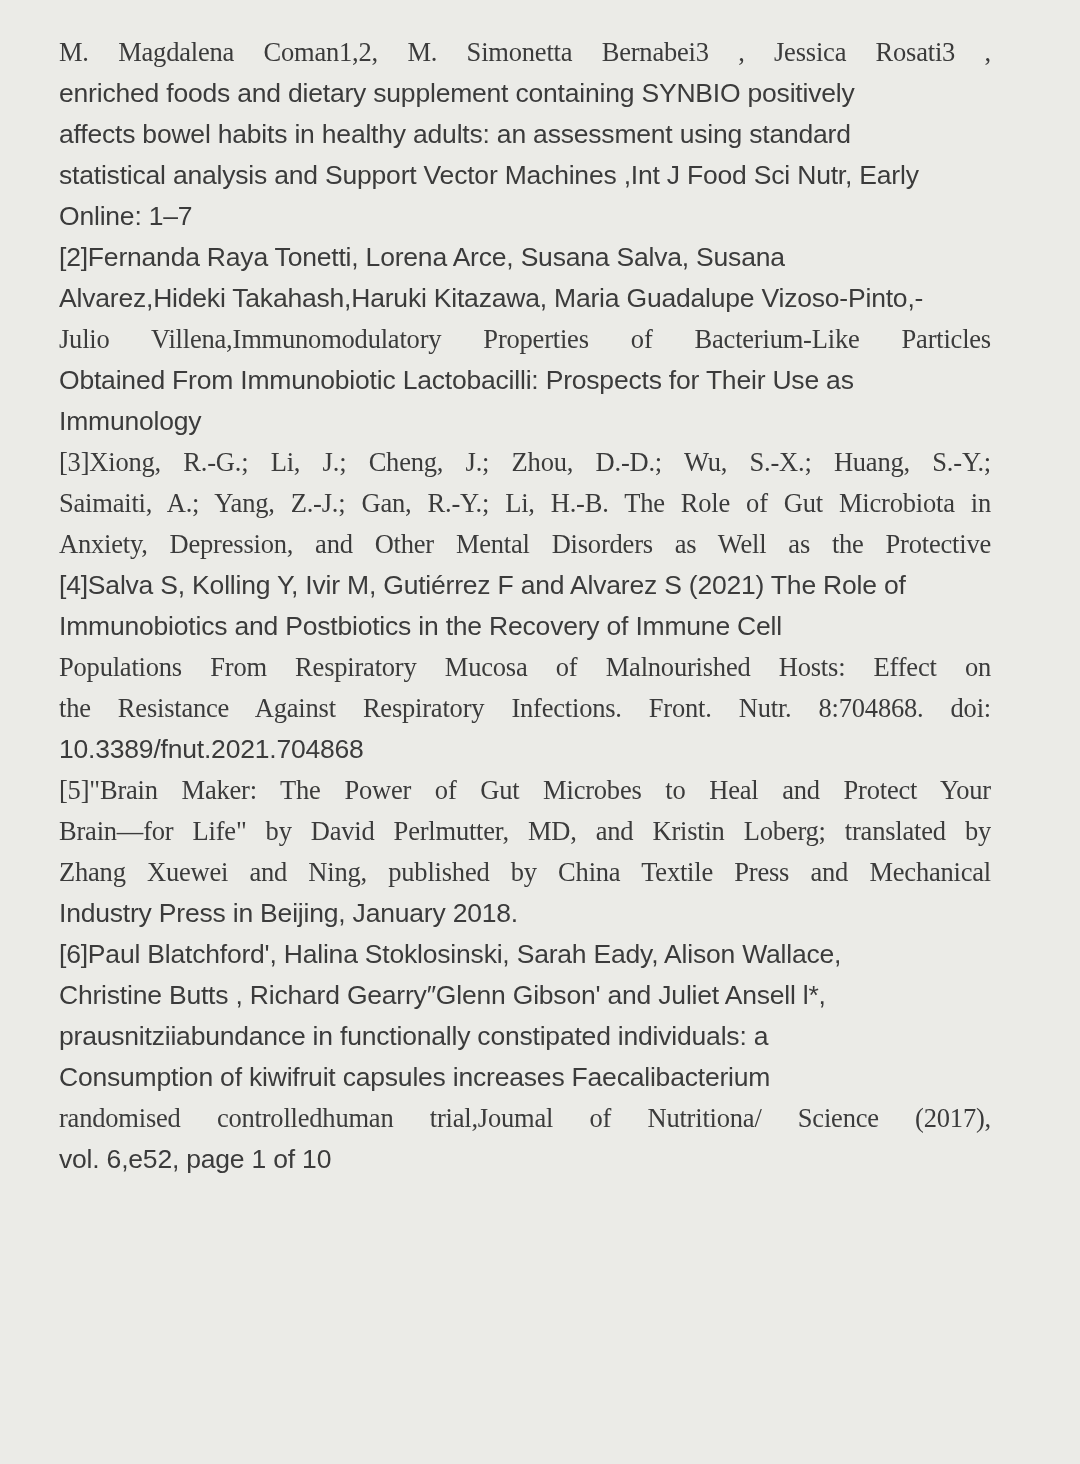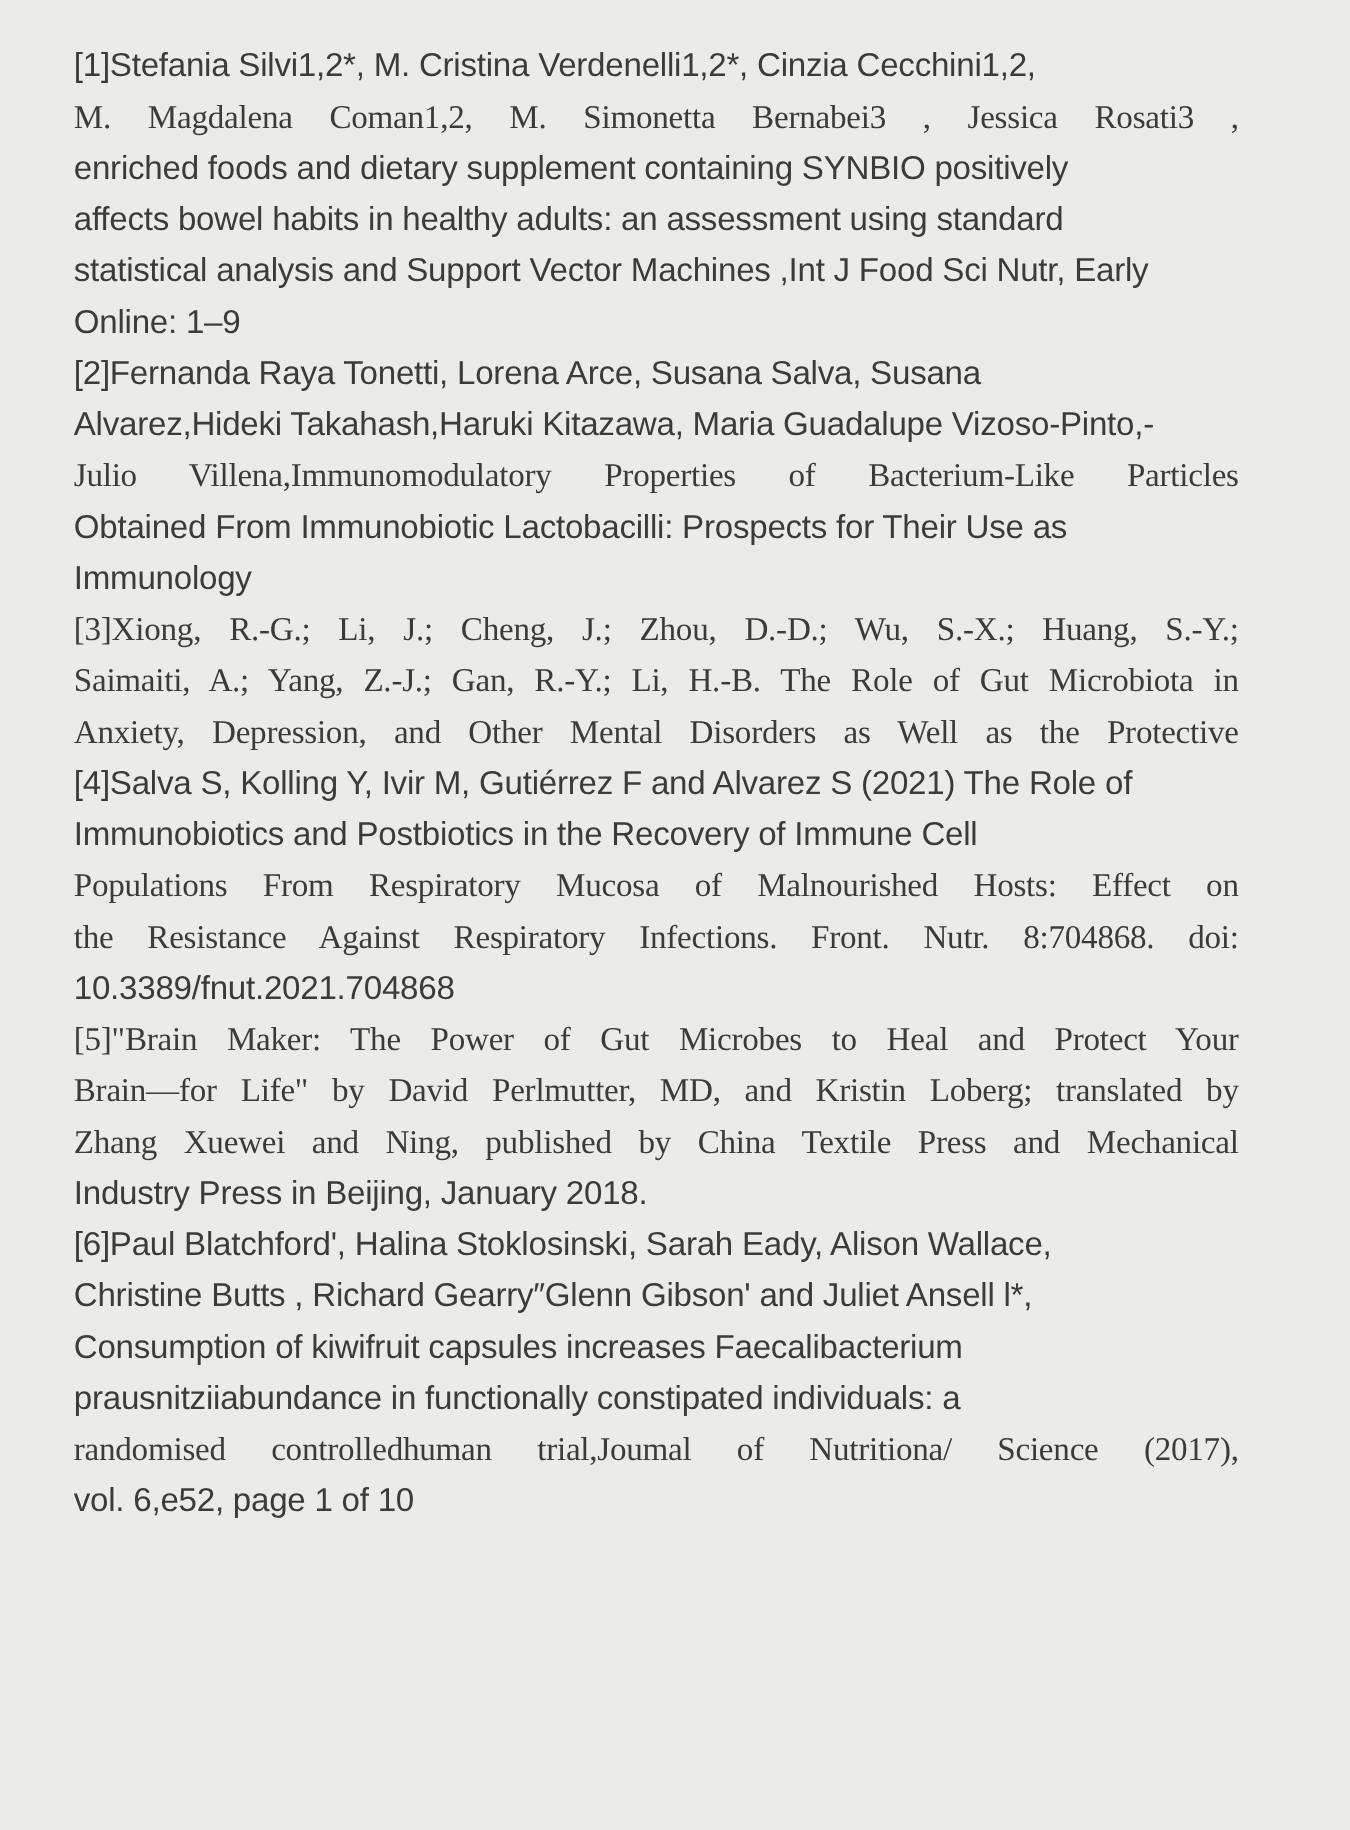--- a/index.html
+++ b/index.html
@@ -34,26 +34,25 @@
       white-space: normal;
       overflow: hidden;
       font-family: Liberation Serif, serif;
     }
   </style>
 </head>
 <body>
 
 <div class="refs" id="refs">
     <div>
-      <div class="line">[1]Stefania Silvi1,2*, M. Cristina Verdenelli1,2*, Cinzia Cecchini1,2,</div>
       <div class="line justify">M. Magdalena Coman1,2, M. Simonetta Bernabei3 , Jessica Rosati3 ,</div>
       <div class="line">enriched foods and dietary supplement containing SYNBIO positively</div>
       <div class="line">affects bowel habits in healthy adults: an assessment using standard</div>
       <div class="line"> statistical analysis and Support Vector Machines ,Int J Food Sci Nutr, Early</div>
-      <div class="line">Online: 1–9</div>
+      <div class="line">Online: 1–7</div>
     </div>
     <div>
       <div class="line">[2]Fernanda Raya Tonetti, Lorena Arce, Susana Salva, Susana</div>
       <div class="line">Alvarez,Hideki Takahash,Haruki Kitazawa, Maria Guadalupe Vizoso-Pinto,-</div>
       <div class="line justify">Julio Villena,Immunomodulatory Properties of Bacterium-Like Particles</div>
       <div class="line">Obtained From Immunobiotic Lactobacilli: Prospects for Their Use as</div>
       <div class="line"> Immunology</div>
     </div>
     <div>
       <div class="line justify">[3]Xiong, R.-G.; Li, J.; Cheng, J.; Zhou, D.-D.; Wu, S.-X.; Huang, S.-Y.;</div>
@@ -69,18 +68,18 @@
     </div>
     <div>
       <div class="line justify">[5]"Brain Maker: The Power of Gut Microbes to Heal and Protect Your</div>
       <div class="line justify">Brain—for Life" by David Perlmutter, MD, and Kristin Loberg; translated by</div>
       <div class="line justify">Zhang Xuewei and Ning, published by China Textile Press and Mechanical</div>
       <div class="line">Industry Press in Beijing, January 2018.</div>
     </div>
     <div>
       <div class="line">[6]Paul Blatchford', Halina Stoklosinski, Sarah Eady, Alison Wallace,</div>
       <div class="line">Christine Butts , Richard Gearry″Glenn Gibson' and Juliet Ansell l*,</div>
+      <div class="line">prausnitziiabundance in functionally constipated individuals: a</div>
       <div class="line">Consumption of kiwifruit capsules increases Faecalibacterium</div>
-      <div class="line">prausnitziiabundance in functionally constipated individuals: a</div>
       <div class="line justify">randomised controlledhuman trial,Joumal of Nutritiona/ Science (2017),</div>
       <div class="line">vol. 6,e52, page 1 of 10</div>
     </div>
   </div>
 
 </body></html>

